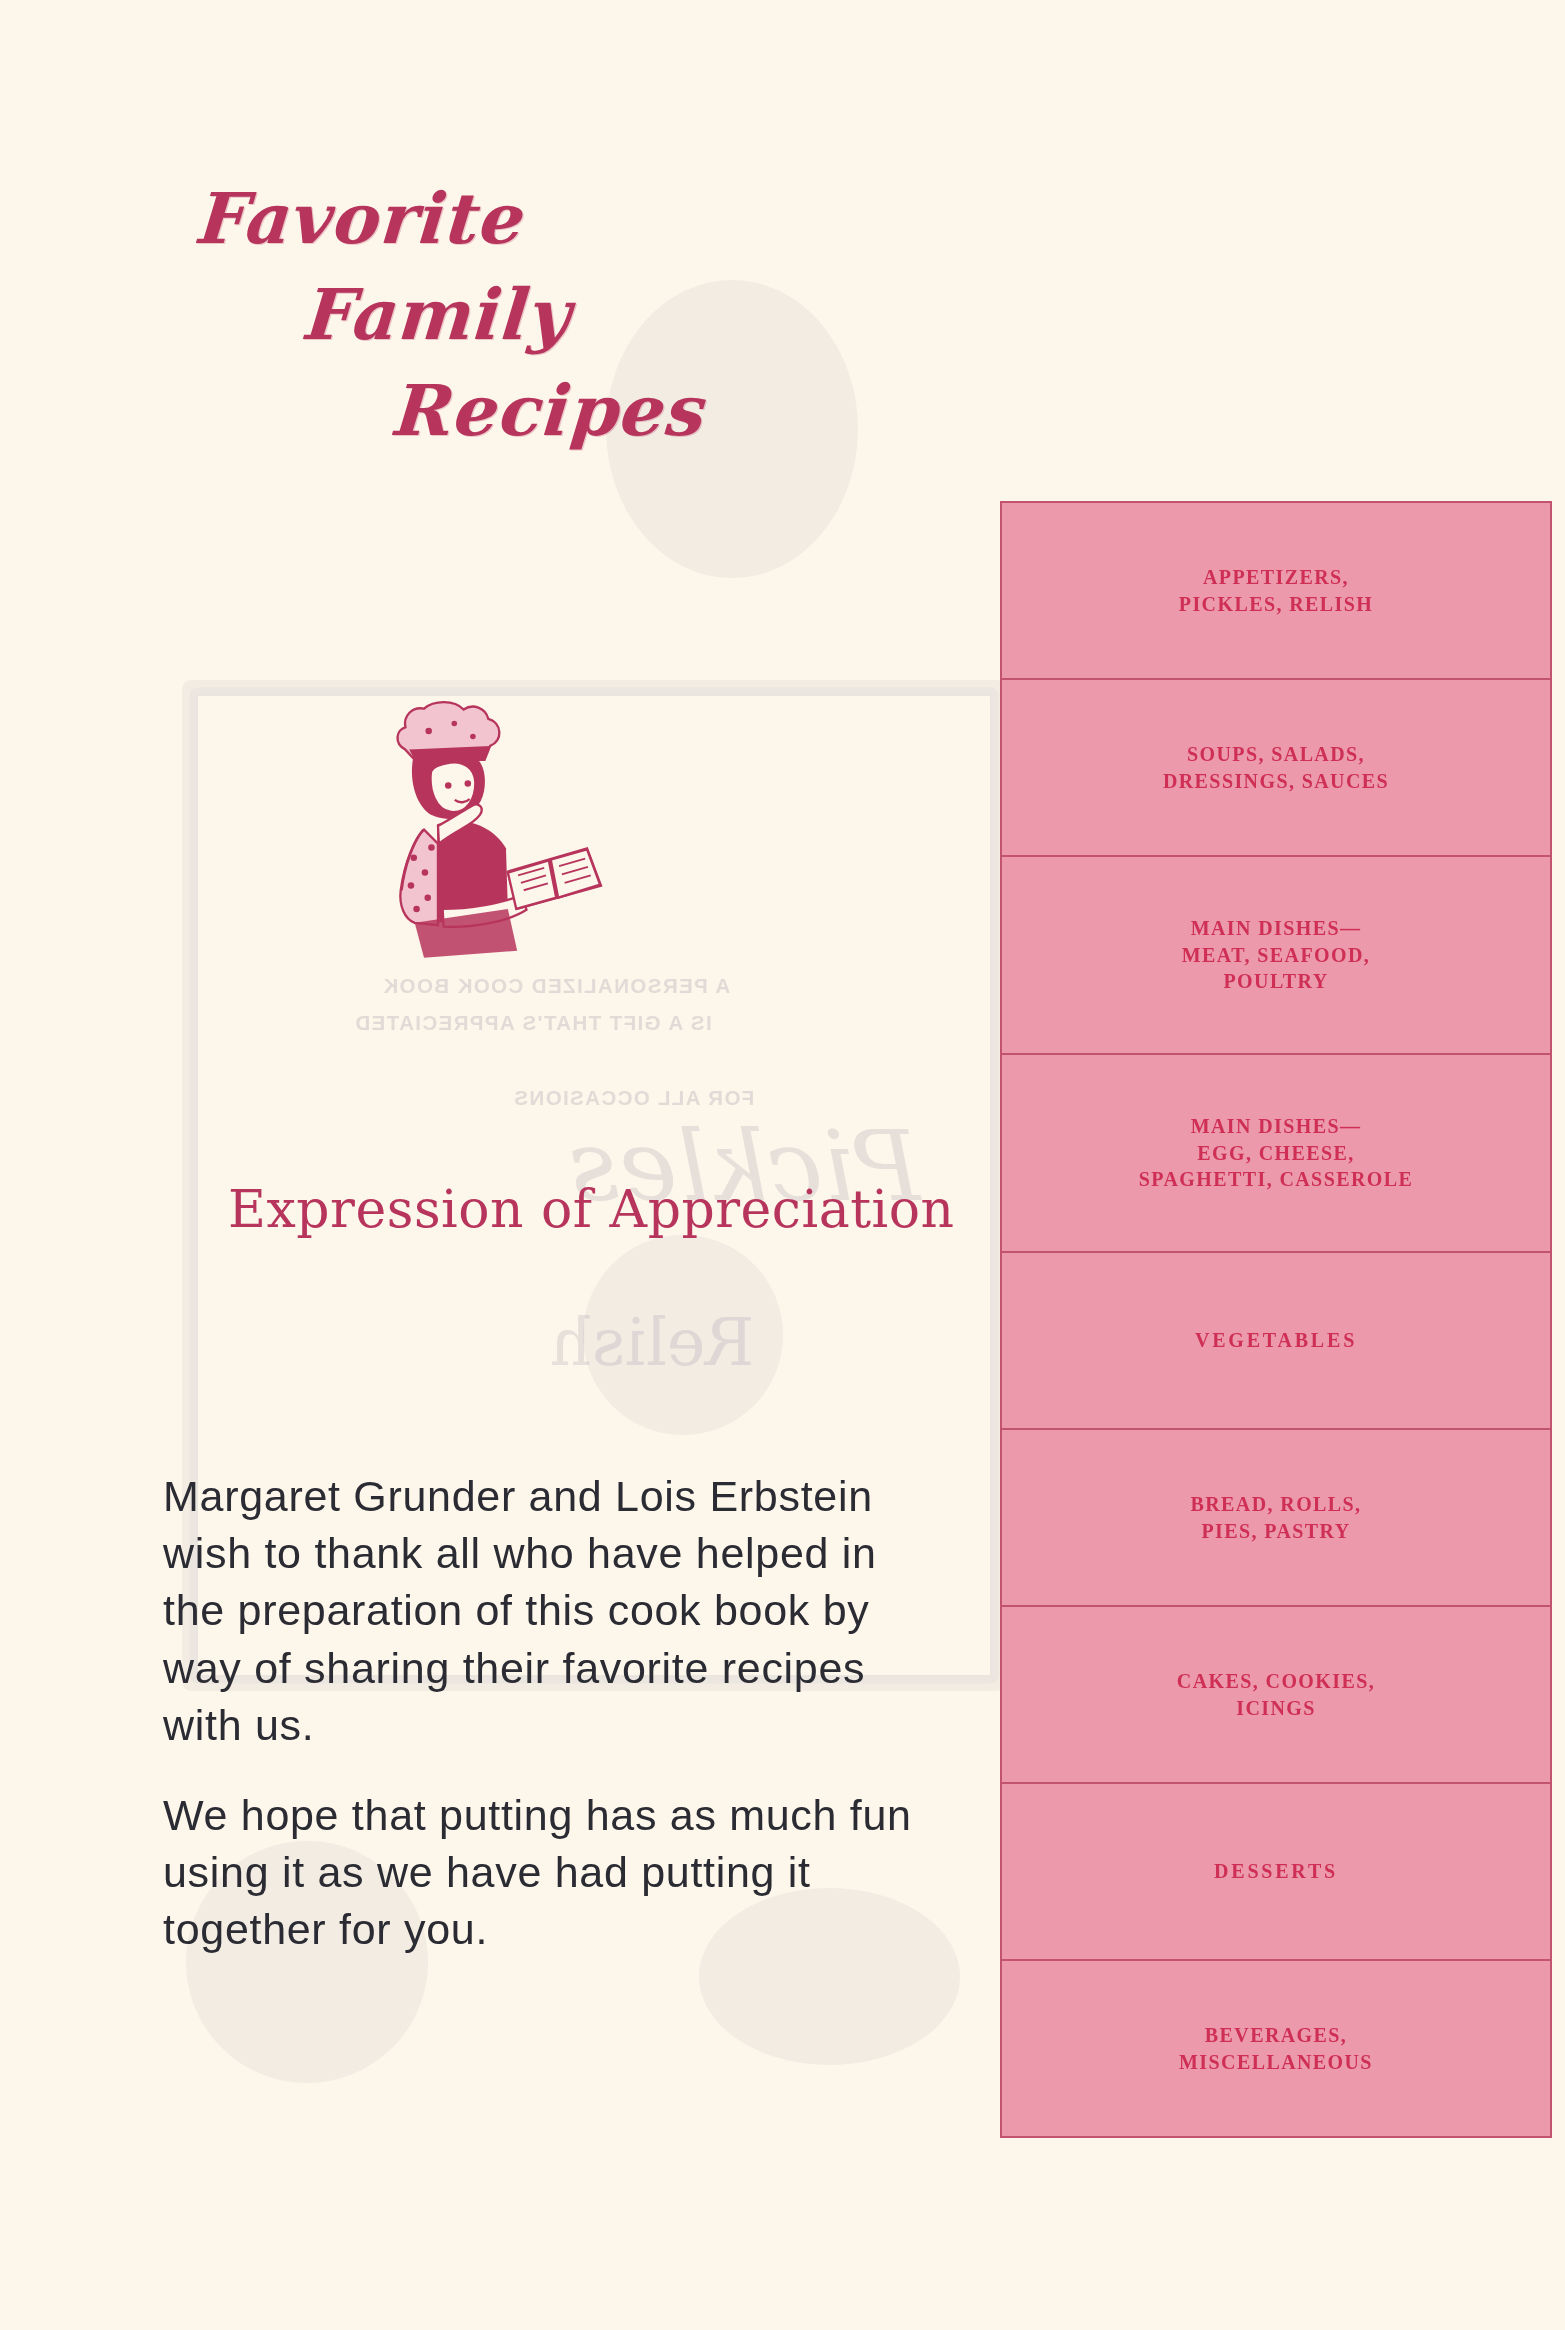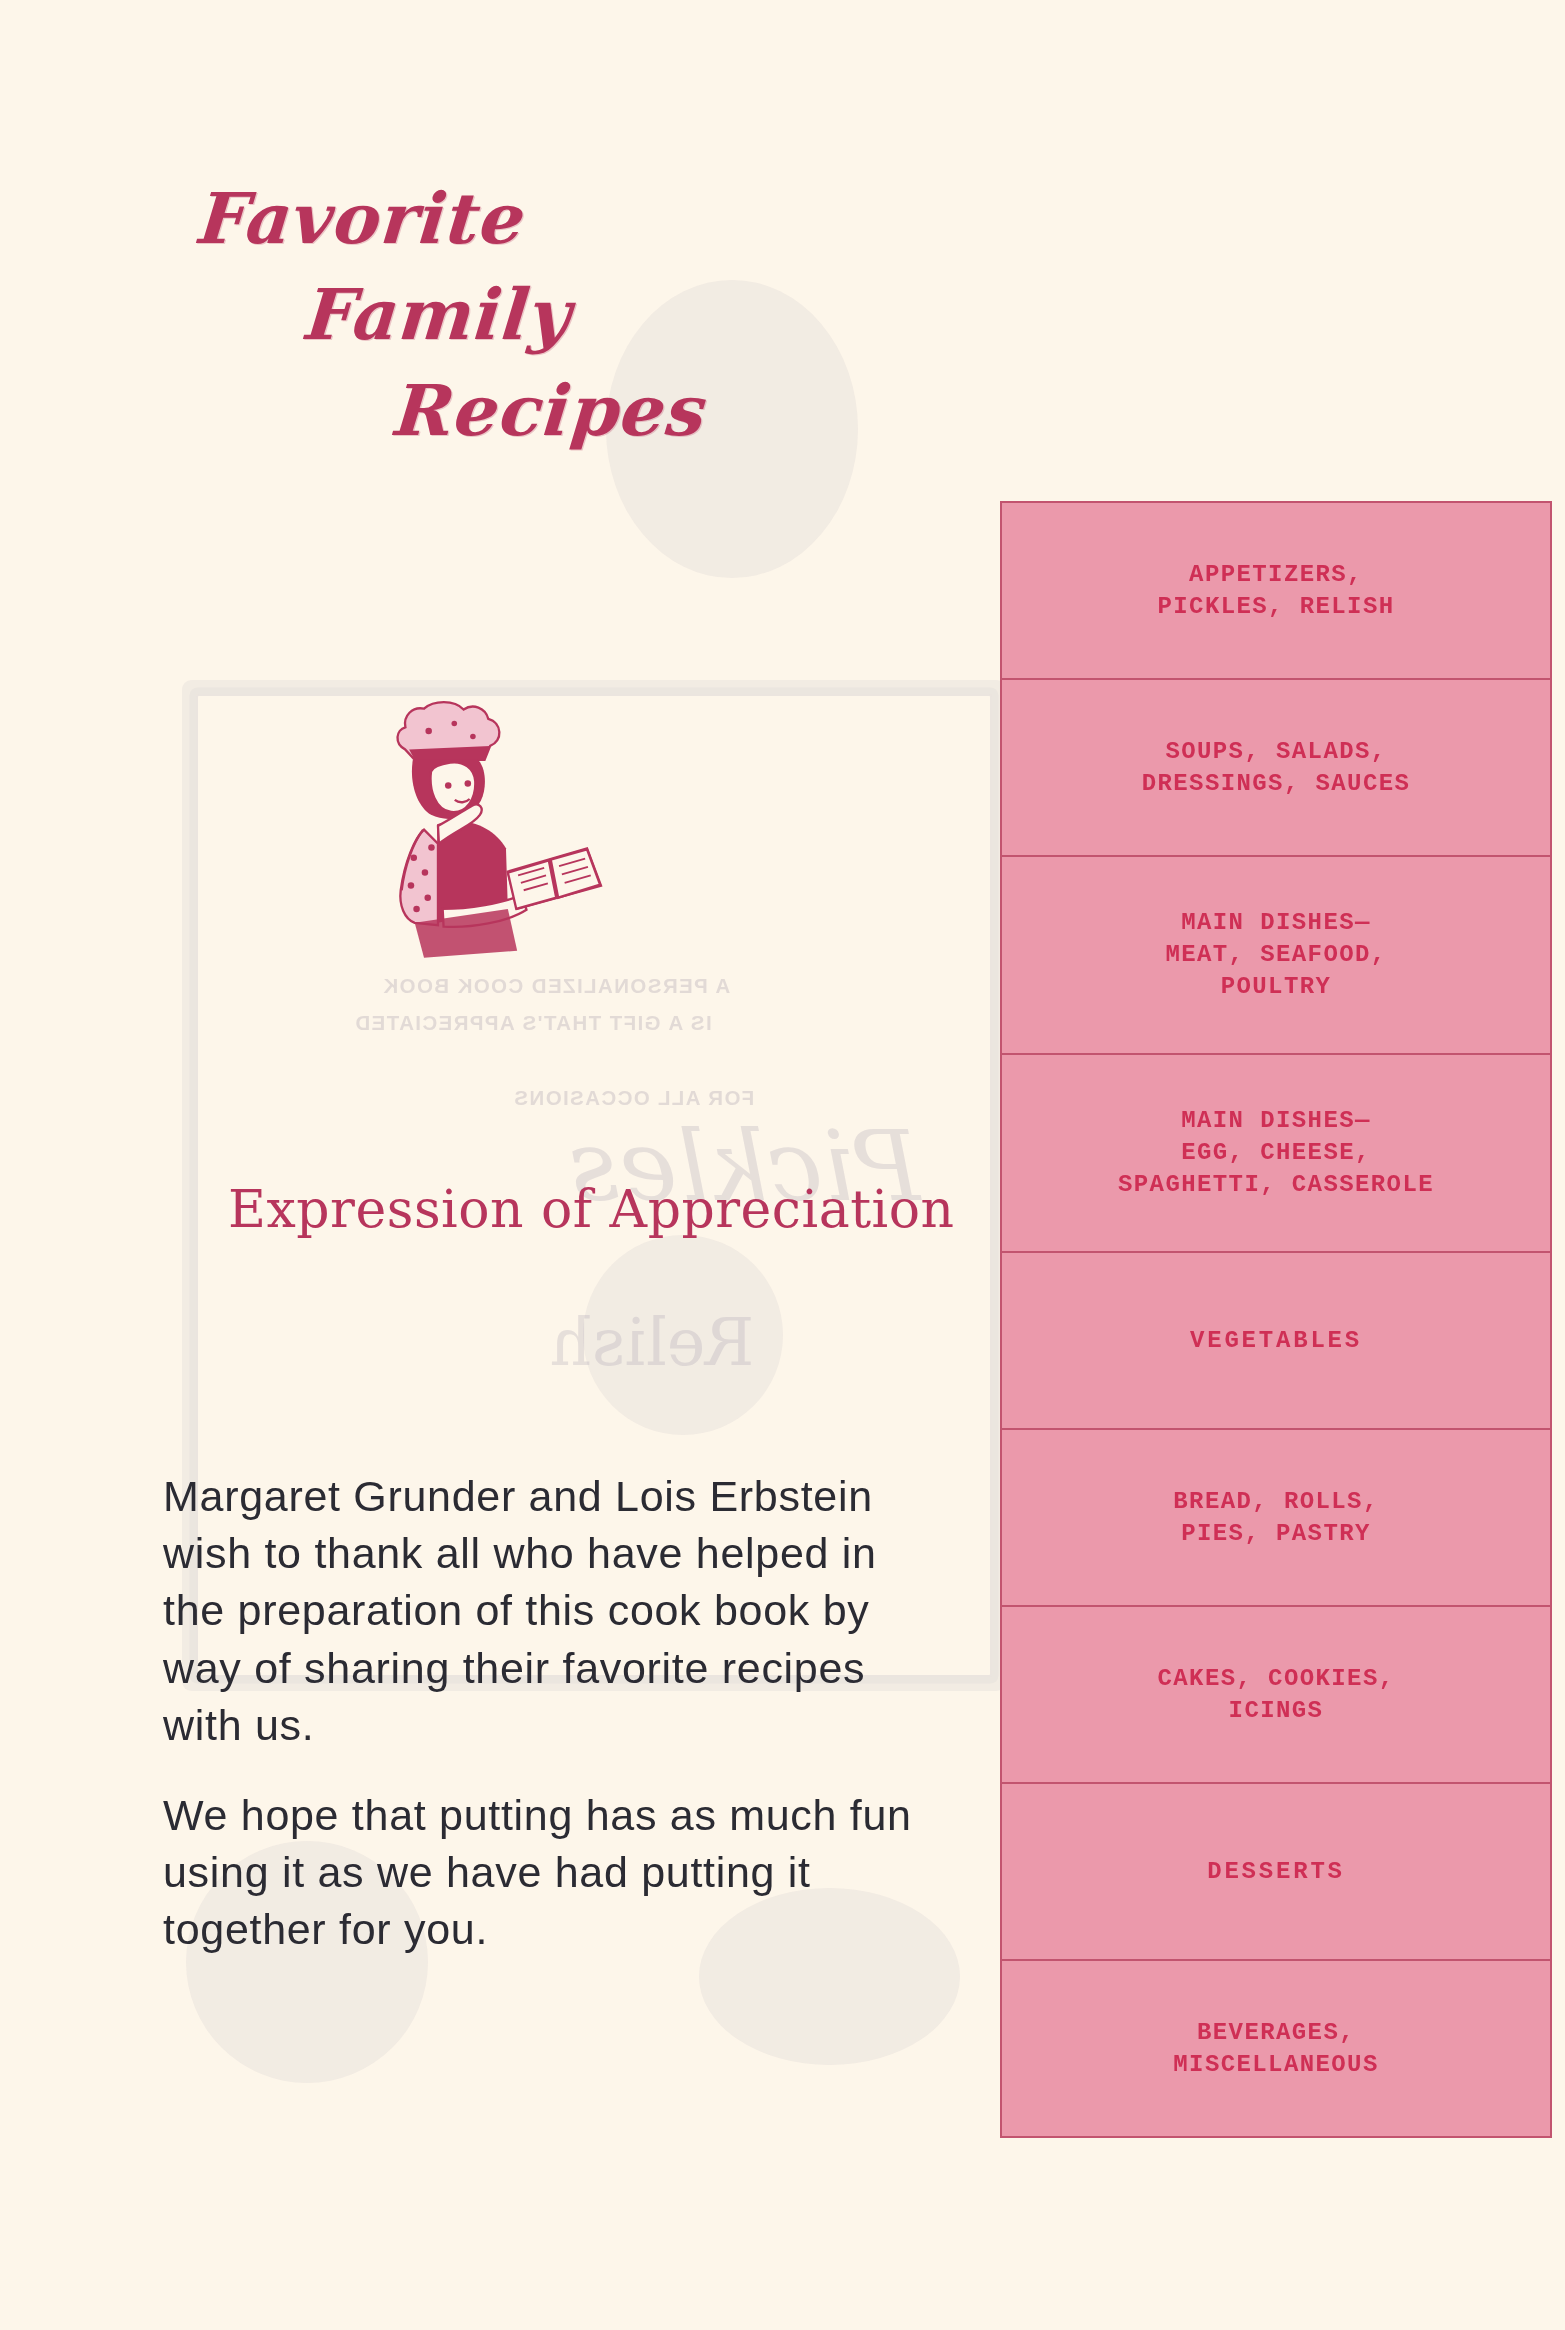--- a/index.html
+++ b/index.html
@@ -142,23 +142,23 @@
     left: 1000px;
     top: 501px;
     width: 548px;
     border: 2.3px solid #c2546f;
     border-bottom: none;
     background: #eb99ab;
   }
   .tab {
     border-bottom: 2.3px solid #c2546f;
     color: #cf2f55;
-    font-family: Liberation Mono, monospace;
+    font-family: Liberation Serif, serif;
     font-weight: bold;
-    font-size: 24px;
+    font-size: 20px;
     letter-spacing: 1.4px;
     line-height: 1.32;
     text-align: center;
     display: flex;
     align-items: center;
     justify-content: flex-end;
     padding: 0 6.5px;
     box-sizing: border-box;
   }
   .tab span { display: block; width: 100%; }

